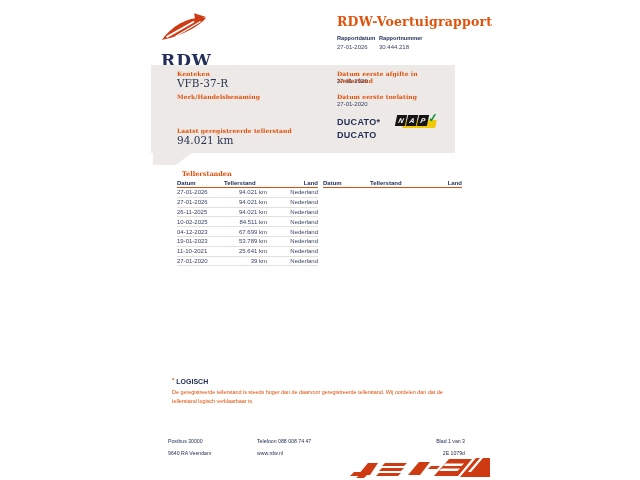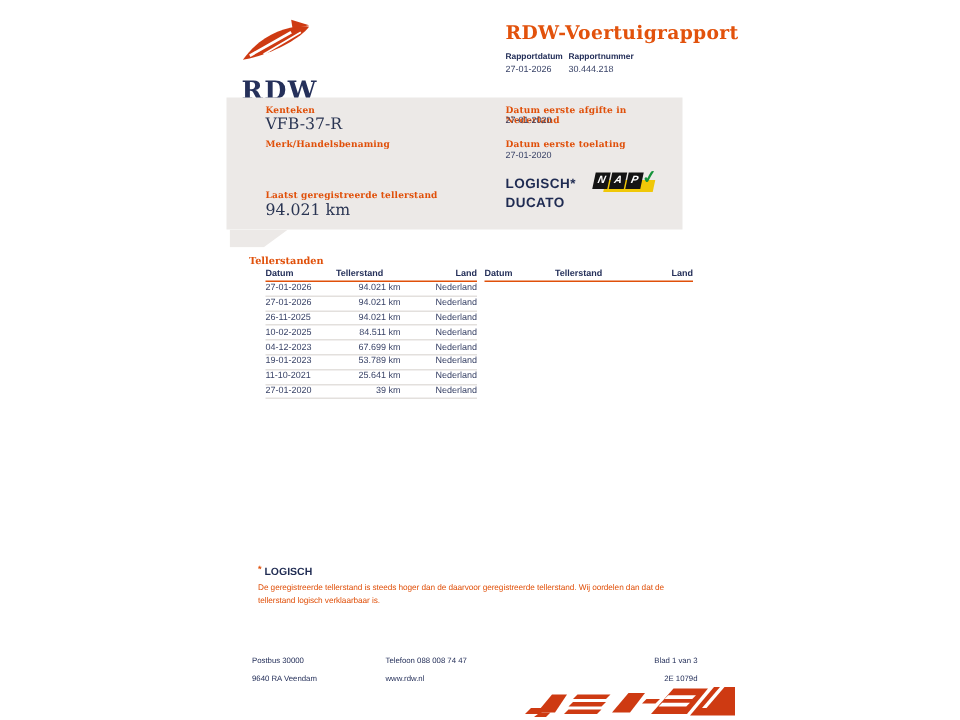--- a/index.html
+++ b/index.html
@@ -33,21 +33,21 @@
   #nap { left:245px; top:50px; width:46px; height:15px; }
   #nap .yellow { position:absolute; left:7px; top:5px; width:33px; height:8px;
                  background:#F0C808; transform:skewX(-12deg); }
   .nap-tile { position:absolute; top:0; width:10px; height:11px; background:#141414;
               transform:skewX(-12deg); color:#fff; font-size:7px; font-weight:bold;
               font-style:italic; text-align:center; line-height:11px; }
   #nap .check { position:absolute; left:32px; top:-4px; color:#15933B; font-size:12px;
                 font-weight:bold; transform:rotate(-6deg); }
 
   
-  #table-title { left:166px; top:170px; font-family:"DejaVu Serif", serif; font-weight:bold;
+  #table-title { left:182px; top:170px; font-family:"DejaVu Serif", serif; font-weight:bold;
                  font-size:6.5px; color:#E0500A; }
   .mtable { font-size:6px; color:#3A4468; }
   #table-left  { left:177px; top:179px; width:141px; }
   #table-right { left:323px; top:179px; width:139px; }
   .trow { display:grid; grid-template-columns:46px 44px 1fr; align-items:center;
           height:9.8px; border-bottom:1px solid #E3E0DD; }
   .trow.head { height:9px; border-bottom:1px solid #E0500A; font-weight:bold; color:#25305A; }
   .c-tell { text-align:right; }
   .trow.head .c-tell { text-align:left; padding-left:1px; }
   .c-land { text-align:right; }
@@ -101,21 +101,21 @@
     <div class="abs f-big" style="left:26px; top:12px;">VFB-37-R</div>
     <div class="abs f-label" style="left:26px; top:28px;">Merk/Handelsbenaming</div>
     <div class="abs f-label" style="left:26px; top:62px;">Laatst geregistreerde tellerstand</div>
     <div class="abs f-big" style="left:26px; top:69px;">94.021 km</div>
 
     <div class="abs f-label" style="left:186px; top:5px;">Datum eerste afgifte in Nederland</div>
     <div class="abs f-small" style="left:186px; top:13px;">27-01-2020</div>
     <div class="abs f-label" style="left:186px; top:28px;">Datum eerste toelating</div>
     <div class="abs f-small" style="left:186px; top:36px;">27-01-2020</div>
 
-    <div class="abs verdict" style="left:186px; top:52px;">LOGISCH*</div>
+    <div class="abs verdict" style="left:186px; top:52px;">DUCATO*</div>
     <div class="abs verdict" style="left:186px; top:65px;">DUCATO</div>
 
     <div class="abs" id="nap">
       <div class="yellow"></div>
       <div class="nap-tile" style="left:0px;">N</div>
       <div class="nap-tile" style="left:11px;">A</div>
       <div class="nap-tile" style="left:22px;">P</div>
       <div class="check">✓</div>
     </div>
   </div>

